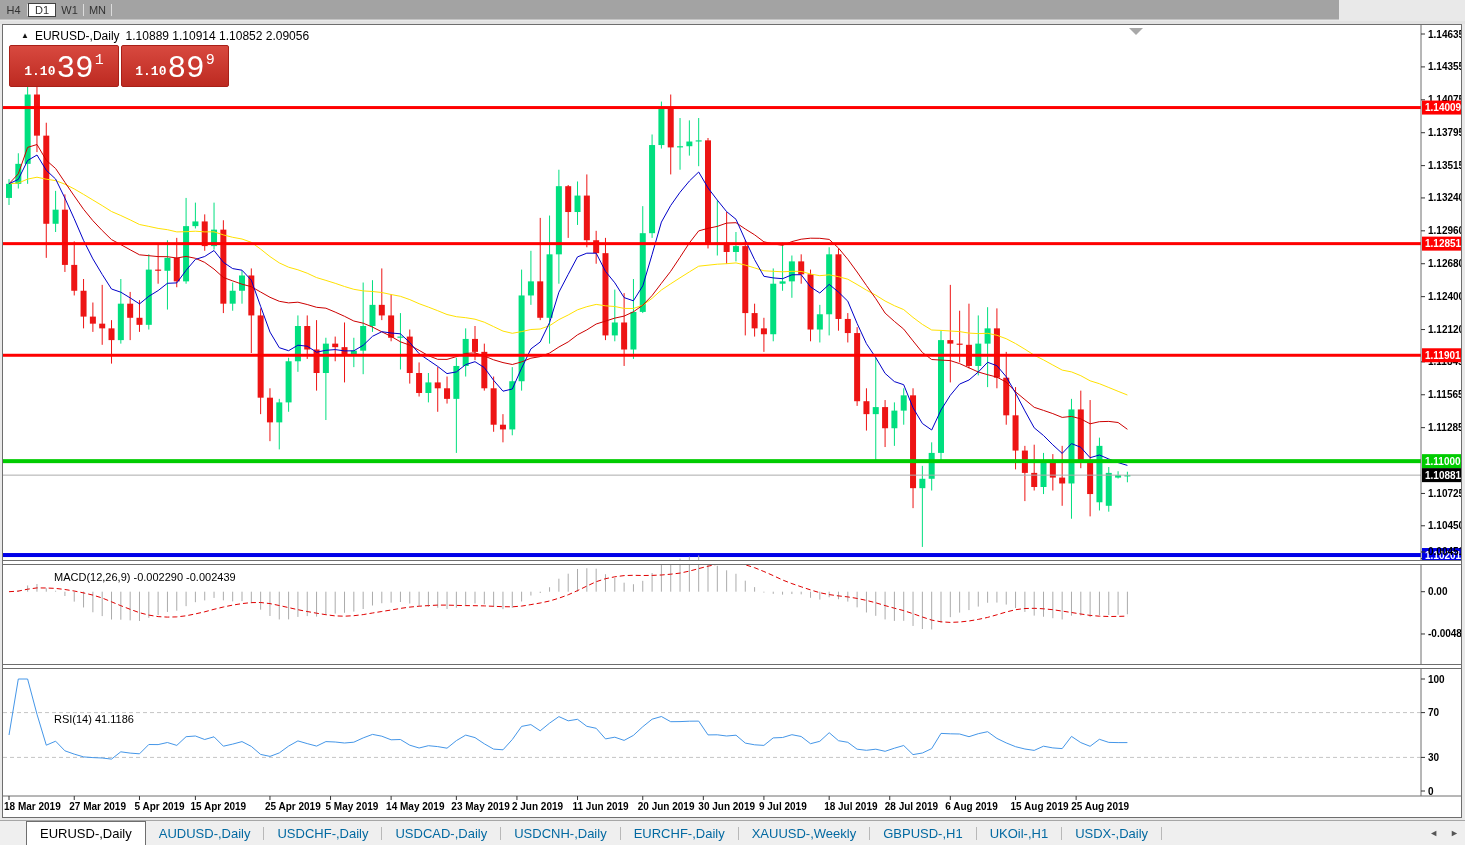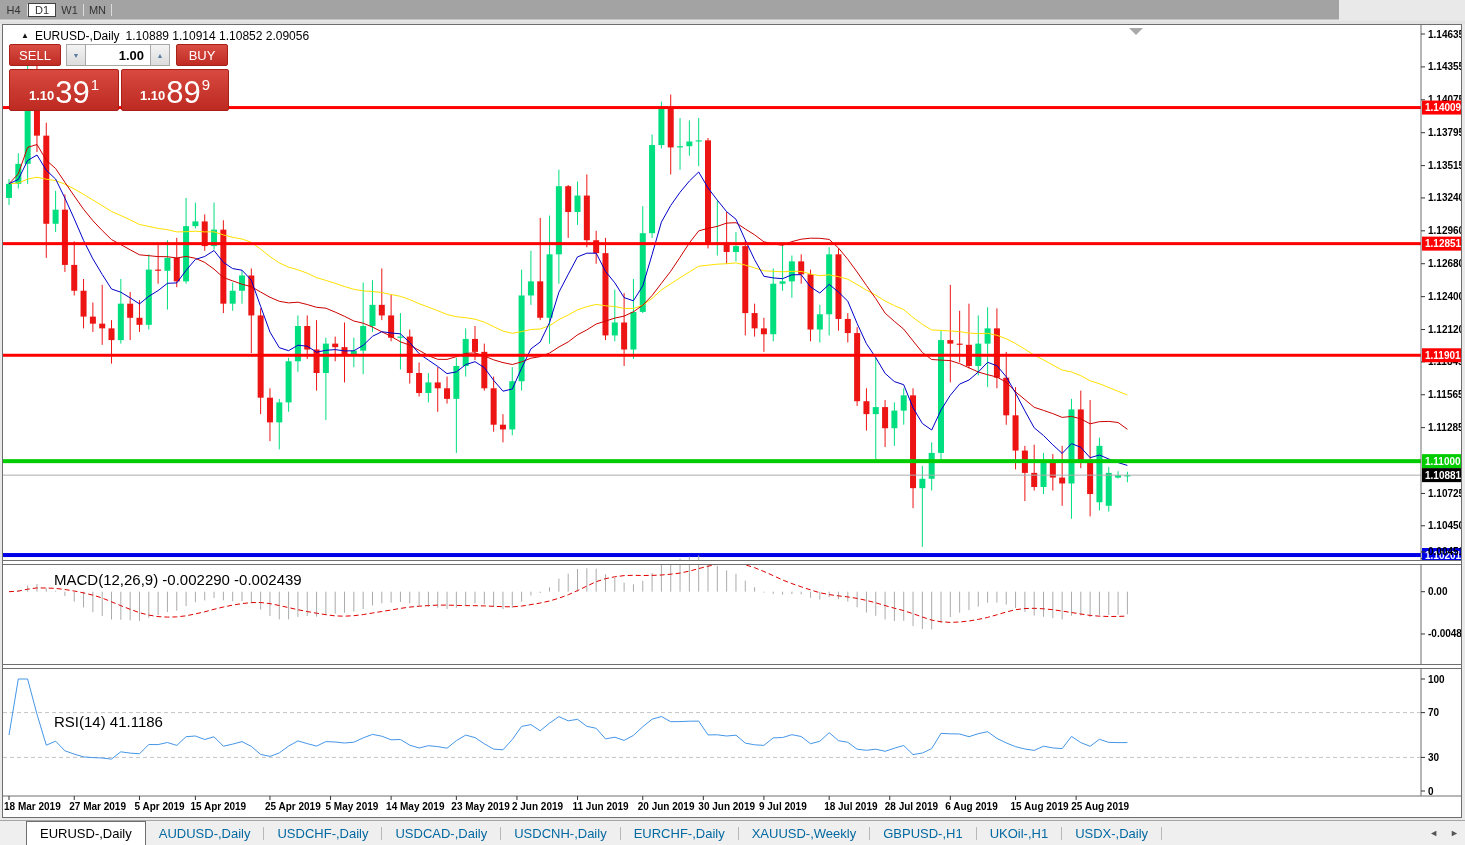--- a/index.html
+++ b/index.html
@@ -24,21 +24,21 @@
   .gap-strip { position:absolute; left:0; top:21px; width:1465px; height:3px; background:#e2e2e2; }
 
   
   .chart-window {
     position:absolute; left:2px; top:24px; width:1460px; height:794px;
     background:#ffffff; border:1px solid #6e6e6e;
   }
   #chart-svg { position:absolute; left:0; top:0; }
 
   .pane-label {
-    position:absolute; font-size:15px; color:#000; white-space:pre; z-index:6;padding-left:45px;
+    position:absolute; font-size:11px; color:#000; white-space:pre; z-index:6;padding-left:45px;
   }
   .chart-title {
     position:absolute; left:18px; top:4px; font-size:12px; color:#000; z-index:6;
     display:flex; align-items:center; gap:6px;
   }
   .collapse-icon { font-size:8px; color:#111; line-height:1; }
 
   
   .trade-panel { position:absolute; left:6px; top:18px; width:222px; z-index:7; }
   .tp-row1 { display:flex; align-items:center; height:24px; }
@@ -61,20 +61,21 @@
     font-size:13px; font-weight:bold; text-align:right; padding-right:6px;
     font-family:"Liberation Sans", sans-serif; outline:none;
   }
   .tp-row2 { display:flex; margin-top:2px; }
   .tp-price {
     height:42px; color:#fff; border-radius:2px; cursor:pointer;
     background:linear-gradient(180deg,#d8493f,#bd2a21);
     border:1px solid #a82018;
     display:flex; align-items:flex-end; justify-content:center;
     padding-bottom:3px;
+    font-family:Liberation Mono, monospace;
   }
   .tp-price.sell { width:110px; }
   .tp-price.buy  { width:108px; margin-left:2px; }
   .tp-prefix { font-size:13px; font-weight:bold; margin-bottom:4px; }
   .tp-big { font-size:31px; line-height:0.95; margin:0 1px; }
   .tp-sup { font-size:15px; margin-bottom:14px; }
 
   
   .splitter {
     position:absolute; left:0; width:1458px; height:5px; background:#ffffff;
@@ -604,27 +605,20 @@
       </g>
     </svg>
 
   <div class="chart-title">
     <span class="collapse-icon">▲</span>
     <span>EURUSD-,Daily</span>
     <span>1.10889 1.10914 1.10852 2.09056</span>
   </div>
 
   <div class="trade-panel">
-    <div class="tp-row1">
-      <div class="tp-btn tp-sell">SELL</div>
-      <div class="tp-spin">▼</div>
-      <input class="tp-vol" value="1.00" style="">
-      <div class="tp-spin up">▲</div>
-      <div class="tp-btn tp-buy">BUY</div>
-    </div>
     <div class="tp-row2">
       <div class="tp-price sell">
         <span class="tp-prefix">1.10</span>
         <span class="tp-big">39</span>
         <span class="tp-sup">1</span>
       </div>
       <div class="tp-price buy">
         <span class="tp-prefix">1.10</span>
         <span class="tp-big">89</span>
         <span class="tp-sup">9</span>

